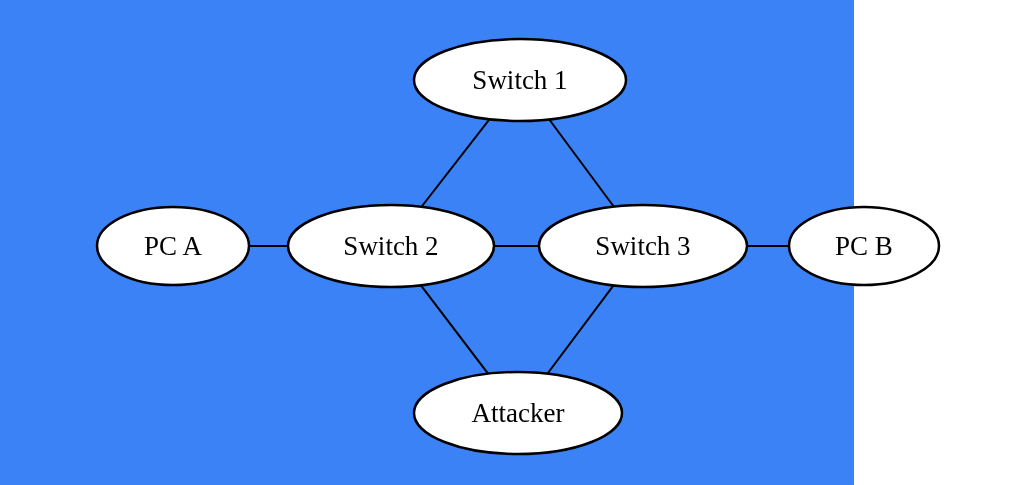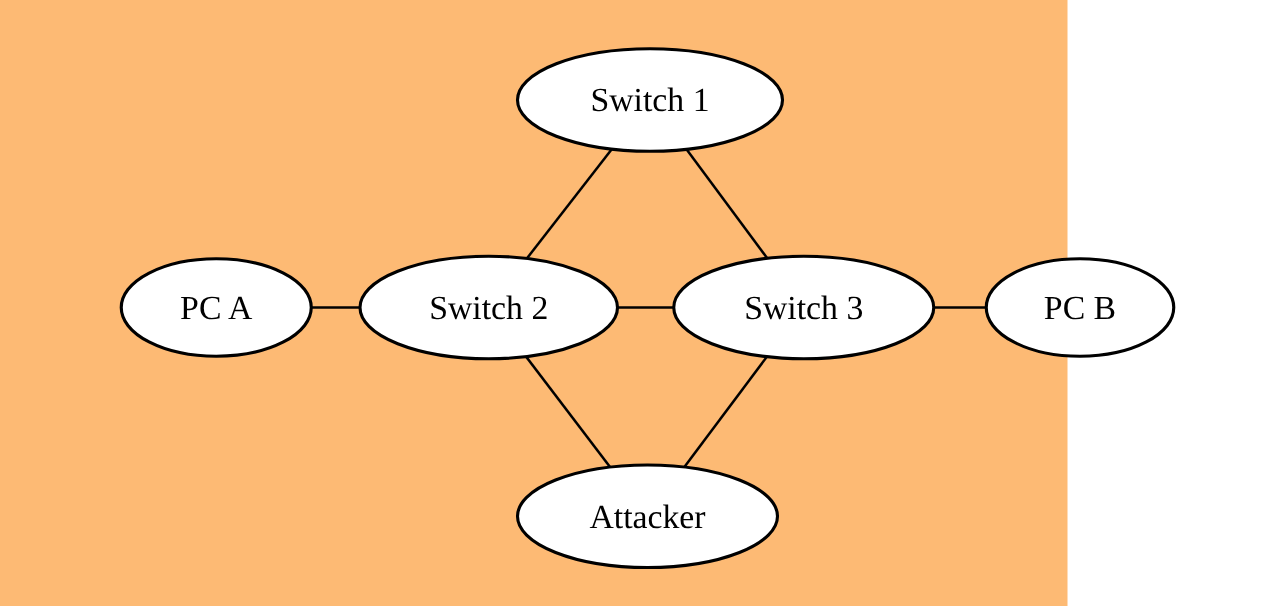--- a/index.html
+++ b/index.html
@@ -8,21 +8,21 @@
     width: 1024px;
     height: 485px;
     background: #ffffff;
     overflow: hidden;
     font-family: "Liberation Serif", "DejaVu Serif", serif;
   }
   .canvas {
     position: relative;
     width: 854px;
     height: 485px;
-    background: #fdba74;
+    background: #3b82f6;
   }
   svg {
     display: block;
     width: 1024px;
     height: 485px;
   }
   .edge {
     stroke: #000000;
     stroke-width: 2;
     fill: none;

